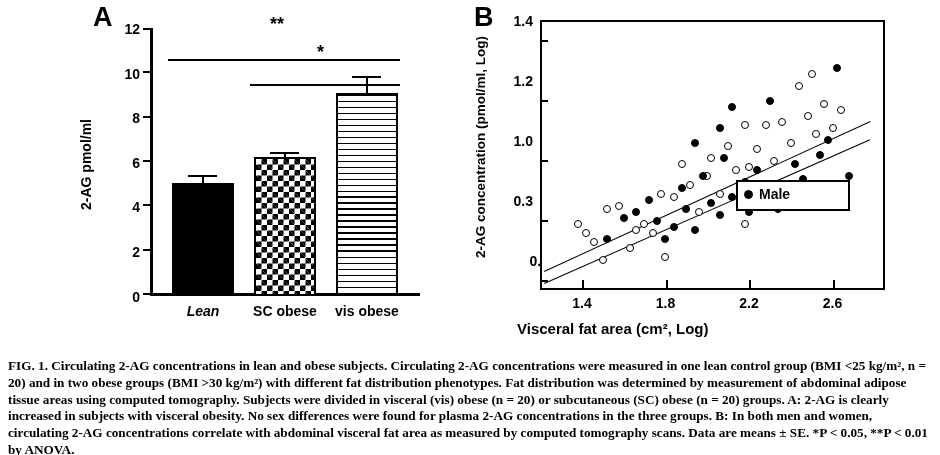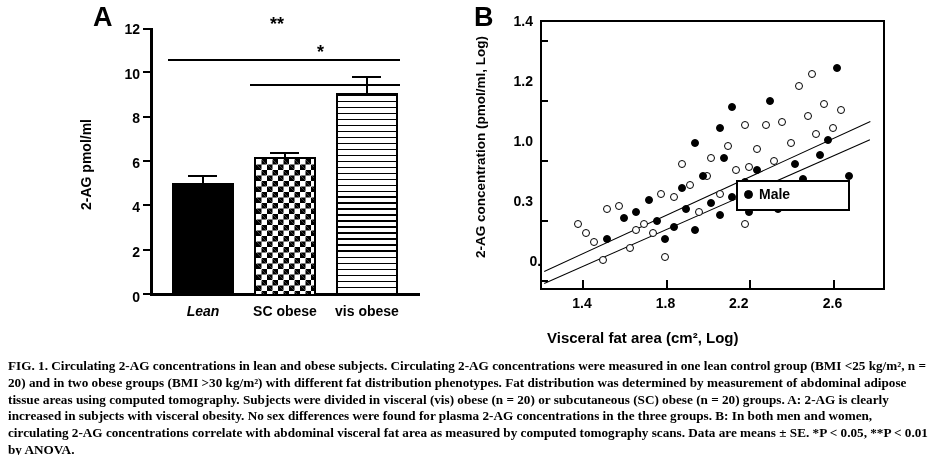--- a/index.html
+++ b/index.html
@@ -264,23 +264,23 @@
       <div class="legendbox" style="left:196px;top:160px;width:96px;">
         <div class="row">
           <span class="legmark male"></span>
           <span>Male</span>
         </div>
       </div>
     </div>
 
     <div class="tick-label" style="left:107px;top:295px;width:40px;text-align:center;">1.4</div>
     <div class="tick-label" style="left:190.5px;top:295px;width:40px;text-align:center;">1.8</div>
-    <div class="tick-label" style="left:274px;top:295px;width:40px;text-align:left;">2.2</div>
+    <div class="tick-label" style="left:274px;top:295px;width:40px;text-align:center;">2.2</div>
     <div class="tick-label" style="left:357.5px;top:295px;width:40px;text-align:center;">2.6</div>
 
-    <div class="axis-title-x" style="left:92px;top:320px;margin-top:9px;">Visceral fat area (cm², Log)</div>
+    <div class="axis-title-x" style="left:62px;top:320px;">Visceral fat area (cm², Log)</div>
   </div>
 
   <div class="caption">
     <span>FIG. 1.</span>
     <span>Circulating 2-AG concentrations in lean and obese subjects. Circulating 2-AG concentrations were measured in one lean control group (BMI &lt;25 kg/m², n = 20) and in two obese groups (BMI &gt;30 kg/m²) with different fat distribution phenotypes. Fat distribution was determined by measurement of abdominal adipose tissue areas using computed tomography. Subjects were divided in visceral (vis) obese (n = 20) or subcutaneous (SC) obese (n = 20) groups. A: 2-AG is clearly increased in subjects with visceral obesity. No sex differences were found for plasma 2-AG concentrations in the three groups. B: In both men and women, circulating 2-AG concentrations correlate with abdominal visceral fat area as measured by computed tomography scans. Data are means ± SE. *P &lt; 0.05, **P &lt; 0.01 by ANOVA.</span>
   </div>
 </div>
 
 </body></html>

